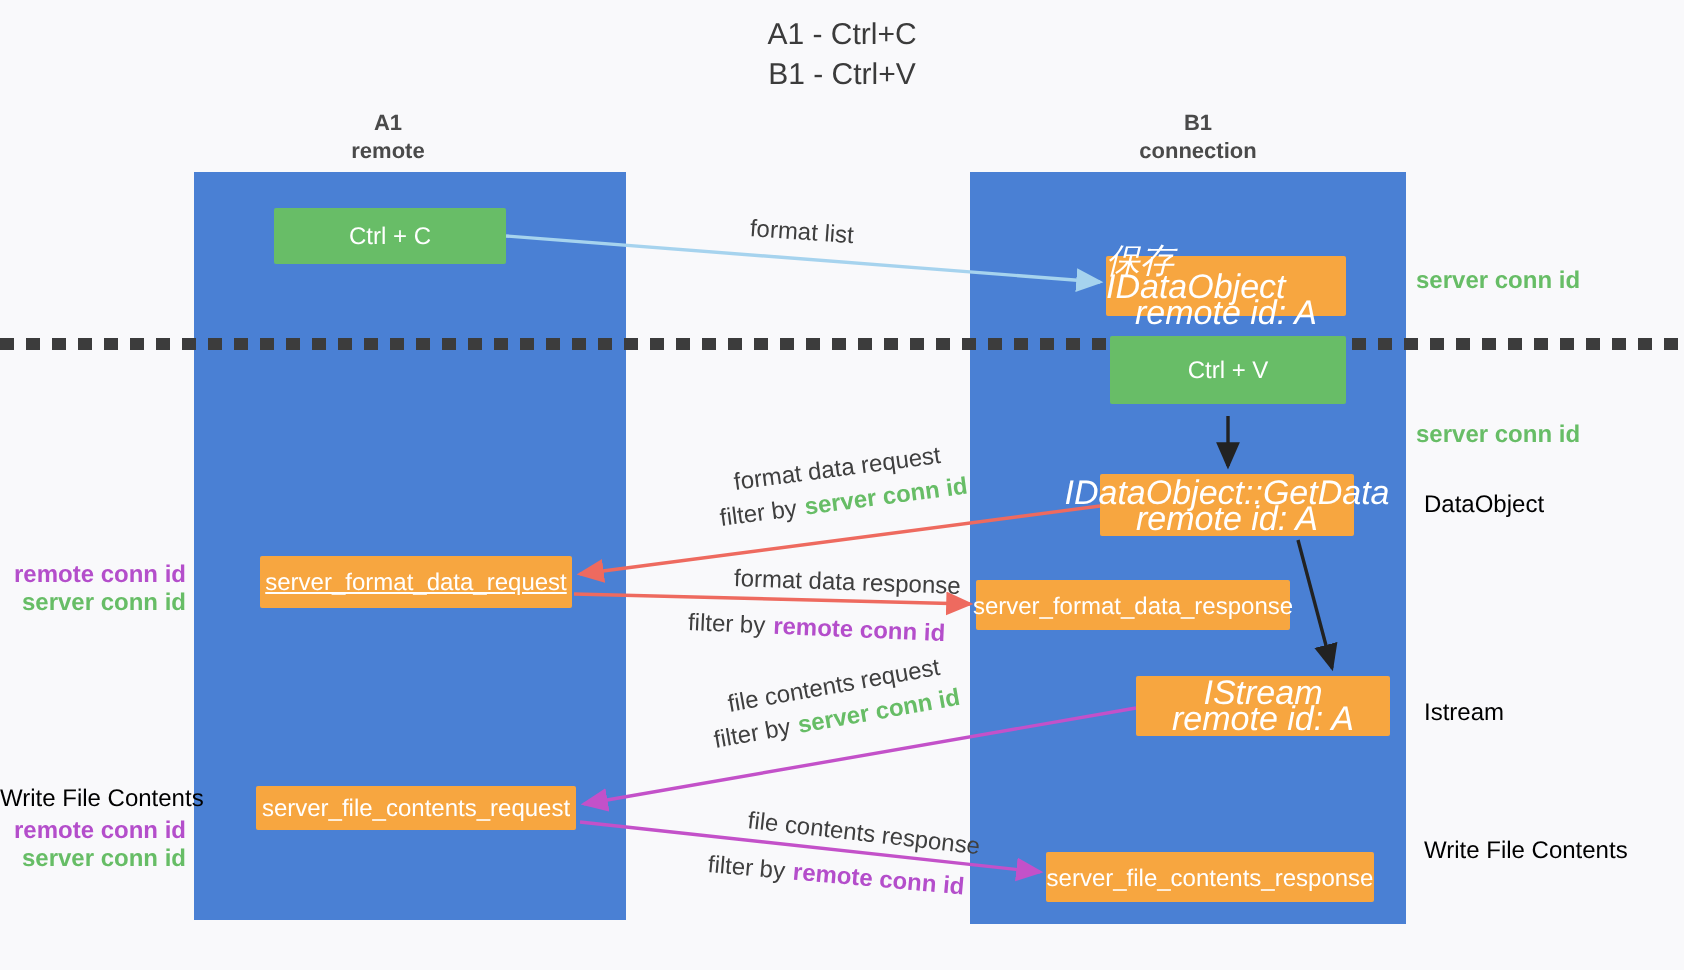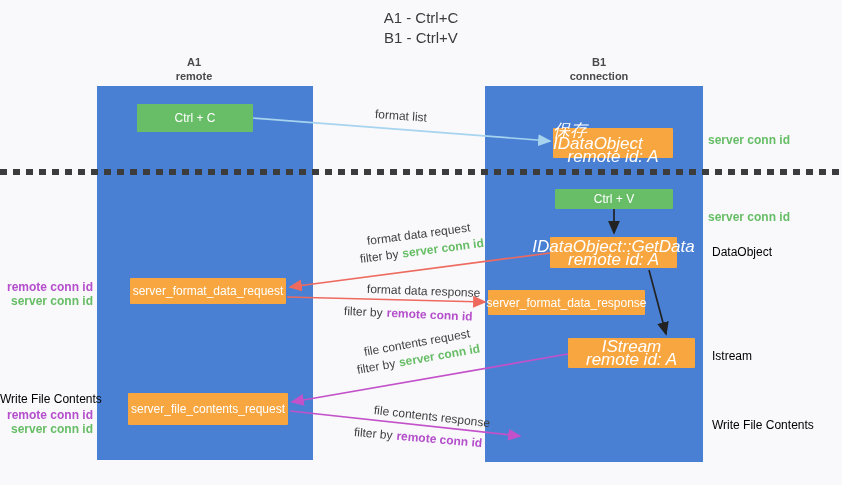--- a/index.html
+++ b/index.html
@@ -76,46 +76,49 @@
 
   <div class="abs box green single" style="left:137px;top:104px;width:116px;height:28px;">
     <span>Ctrl + C</span>
   </div>
 
   <div class="abs box orange" style="left:553px;top:128px;width:120px;height:30px;">
     <span class="l1">保存IDataObject</span>
     <span class="l2">remote id: A</span>
   </div>
 
-  <div class="abs box green single" style="left:555px;top:189px;width:118px;height:20px;">
+  <div class="abs box green single" style="left:555px;top:168px;width:118px;height:34px;">
     <span>Ctrl + V</span>
   </div>
 
   <div class="abs box orange" style="left:550px;top:237px;width:127px;height:31px;">
     <span class="l1">IDataObject::GetData</span>
     <span class="l2">remote id: A</span>
   </div>
 
-  <div class="abs box orange single" style="left:130px;top:278px;width:156px;height:26px;">
+  <div class="abs box orange single" style="left:130px;top:278px;width:156px;height:26px;text-decoration:underline;">
     <span>server_format_data_request</span>
   </div>
 
   <div class="abs box orange single" style="left:488px;top:290px;width:157px;height:25px;">
     <span>server_format_data_response</span>
   </div>
 
   <div class="abs box orange" style="left:568px;top:338px;width:127px;height:30px;">
     <span class="l1">IStream</span>
     <span class="l2">remote id: A</span>
   </div>
 
-  <div class="abs box orange single" style="left:128px;top:393px;width:160px;height:32px;">
+  <div class="abs box orange single" style="left:128px;top:393px;width:160px;height:22px;">
     <span>server_file_contents_request</span>
   </div>
 
+  <div class="abs box orange single" style="left:523px;top:426px;width:164px;height:25px;">
+    <span>server_file_contents_response</span>
+  </div>
 
   <div class="abs arrow-label" style="left:375px;top:107px;transform:rotate(4deg);">format list</div>
 
   <div class="abs arrow-label" style="left:367px;top:234px;transform:rotate(-7.5deg);">format data request</div>
   <div class="abs arrow-label" style="left:360px;top:252px;transform:rotate(-7.5deg);">
     <span>filter by</span><span class="green-t filter-key">server conn id</span>
   </div>
 
   <div class="abs arrow-label" style="left:367px;top:282px;transform:rotate(2deg);">format data response</div>
   <div class="abs arrow-label" style="left:344px;top:304px;transform:rotate(2.5deg);">

